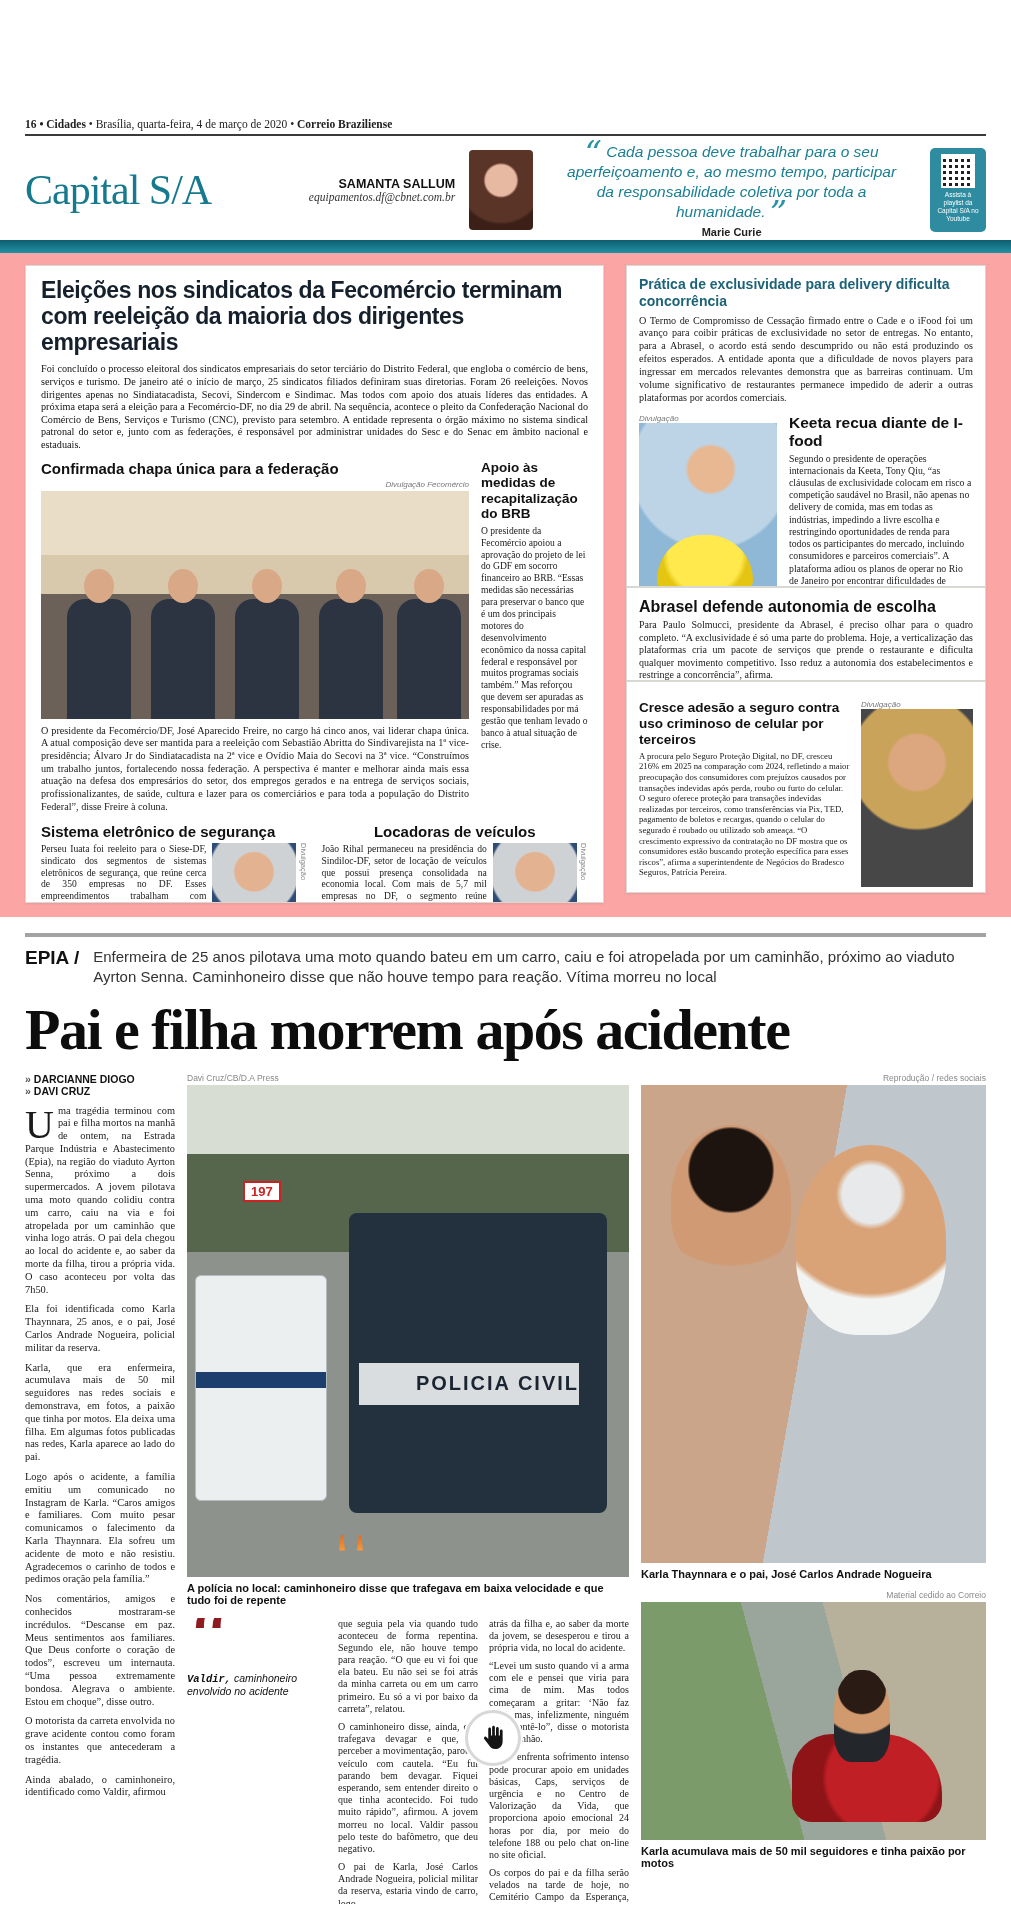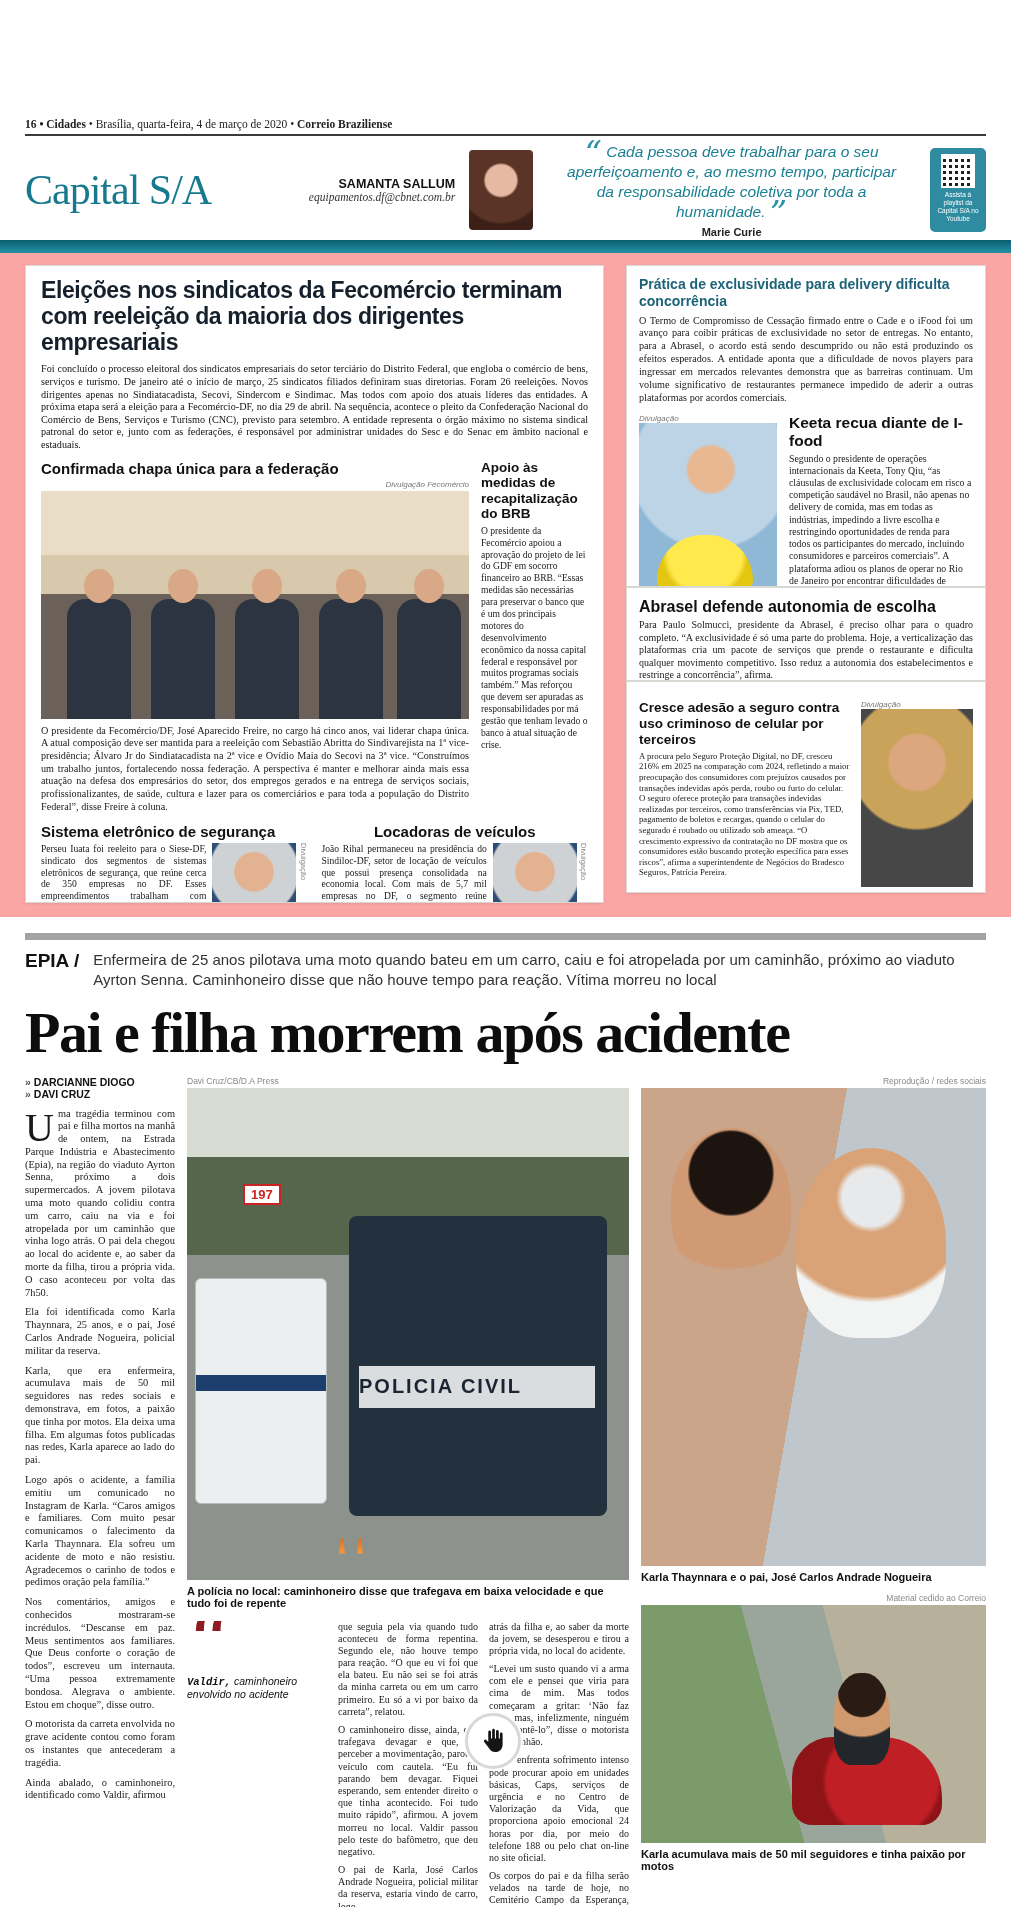--- a/index.html
+++ b/index.html
@@ -88,42 +88,42 @@
   .card-c { height:212px; padding:18px 12px; overflow:hidden; display:flex; gap:10px; }
   .seguro-text { width:212px; }
   .seguro-text .sec-h { font-size:13.5px; line-height:1.18; }
   .seguro-body { font-size:8.7px; line-height:1.22; }
   .seguro-photo-wrap { width:112px; }
   .photo-seguro { width:112px; height:178px;
     background: radial-gradient(circle at 50% 30%, #dca77e 0 20%, #caa35a 22% 48%, #474747 50%); }
 
   
   .accident { padding:0 25px; }
-  .epia-strip { border-top:7px solid #a3a3a3; margin-top:16px; padding-top:10px; display:flex; gap:14px; }
+  .epia-strip { border-top:4px solid #a3a3a3; margin-top:16px; padding-top:10px; display:flex; gap:14px; }
   .epia-kicker { font-family:"Liberation Sans", sans-serif; font-weight:800; font-size:19px; color:#111; white-space:nowrap; }
   .epia-summary { font-family:"Liberation Sans", sans-serif; font-size:15px; color:#333; line-height:1.35; max-width:880px; }
   .big-headline { font-family:"Liberation Serif", serif; font-weight:700; font-size:58px; letter-spacing:-1.5px;
     color:#0d0d0d; margin:8px 0 10px 0; }
 
   .accident-grid { display:grid; grid-template-columns:150px 442px 345px; column-gap:12px; }
   .colA { font-size:10.4px; }
   .bylines { margin-bottom:8px; }
   .byline { font-family:"Liberation Sans", sans-serif; font-weight:700; font-size:10.5px; color:#111; }
   .byline .chev { color:#555; margin-right:3px; }
   .colA p { text-align:justify; line-height:1.23; margin-bottom:7px; }
   .colA p.drop::first-letter { float:left; font-size:40px; line-height:0.85; padding:3px 4px 0 0; font-weight:400; }
 
   .pcredit { font-family:"Liberation Sans", sans-serif; font-size:8.5px; color:#888; margin-bottom:2px; }
   .pcredit.r { text-align:right; }
   .photo-police { width:442px; height:492px; background:linear-gradient(#d7ddd3 0 14%, #55664d 14% 34%, #8d938c 34%); }
   .van-white { position:absolute; left:8px; top:190px; width:132px; height:226px; background:#eceff0; border-radius:6px; border:1px solid #b6bcbe; }
   .van-white::after { content:""; position:absolute; top:96px; left:0; width:100%; height:16px; background:#1d3f6e; }
   .van-blue { position:absolute; right:22px; top:128px; width:258px; height:300px; background:#23303d; border-radius:8px; }
-  .van-stripe { position:absolute; top:150px; left:10px; right:12px; height:42px; background:#d9dde0;
-    display:flex; align-items:center; justify-content:flex-start; }
+  .van-stripe { position:absolute; top:150px; left:10px; right:28px; height:42px; background:#d9dde0;
+    display:flex; align-items:center; justify-content:flex-end; }
   .van-text { font-family:"Liberation Sans", sans-serif; font-weight:800; font-size:20px; letter-spacing:2px; color:#1a2531; }
   .sign-197 { position:absolute; left:56px; top:96px; background:#fff; border:2px solid #c22; color:#c22;
     font-family:"Liberation Sans", sans-serif; font-weight:800; font-size:13px; padding:1px 6px; }
   .cone { position:absolute; bottom:26px; width:10px; height:16px; background:linear-gradient(#e66a1f,#f49b3c); clip-path:polygon(20% 100%,80% 100%,60% 0,40% 0); }
   .main-caption { font-family:"Liberation Sans", sans-serif; font-weight:700; font-size:11px; color:#111; margin:5px 0 12px 0; }
 
   .subcols { display:grid; grid-template-columns:140px 140px 140px; column-gap:11px; position:relative; height:286px; overflow:hidden; }
   .pullquote .glyph { font-family:"DejaVu Serif", serif; font-size:86px; line-height:0.55; color:#8e1b20; display:block; height:44px; }
   .pullquote .qtxt { font-family:"Liberation Sans", sans-serif; font-weight:700; font-style:italic; font-size:14.5px; line-height:1.32; color:#1b7f92; }
   .pullquote .qa { margin-top:10px; font-family:"Liberation Sans", sans-serif; font-size:10.5px; color:#111; }

